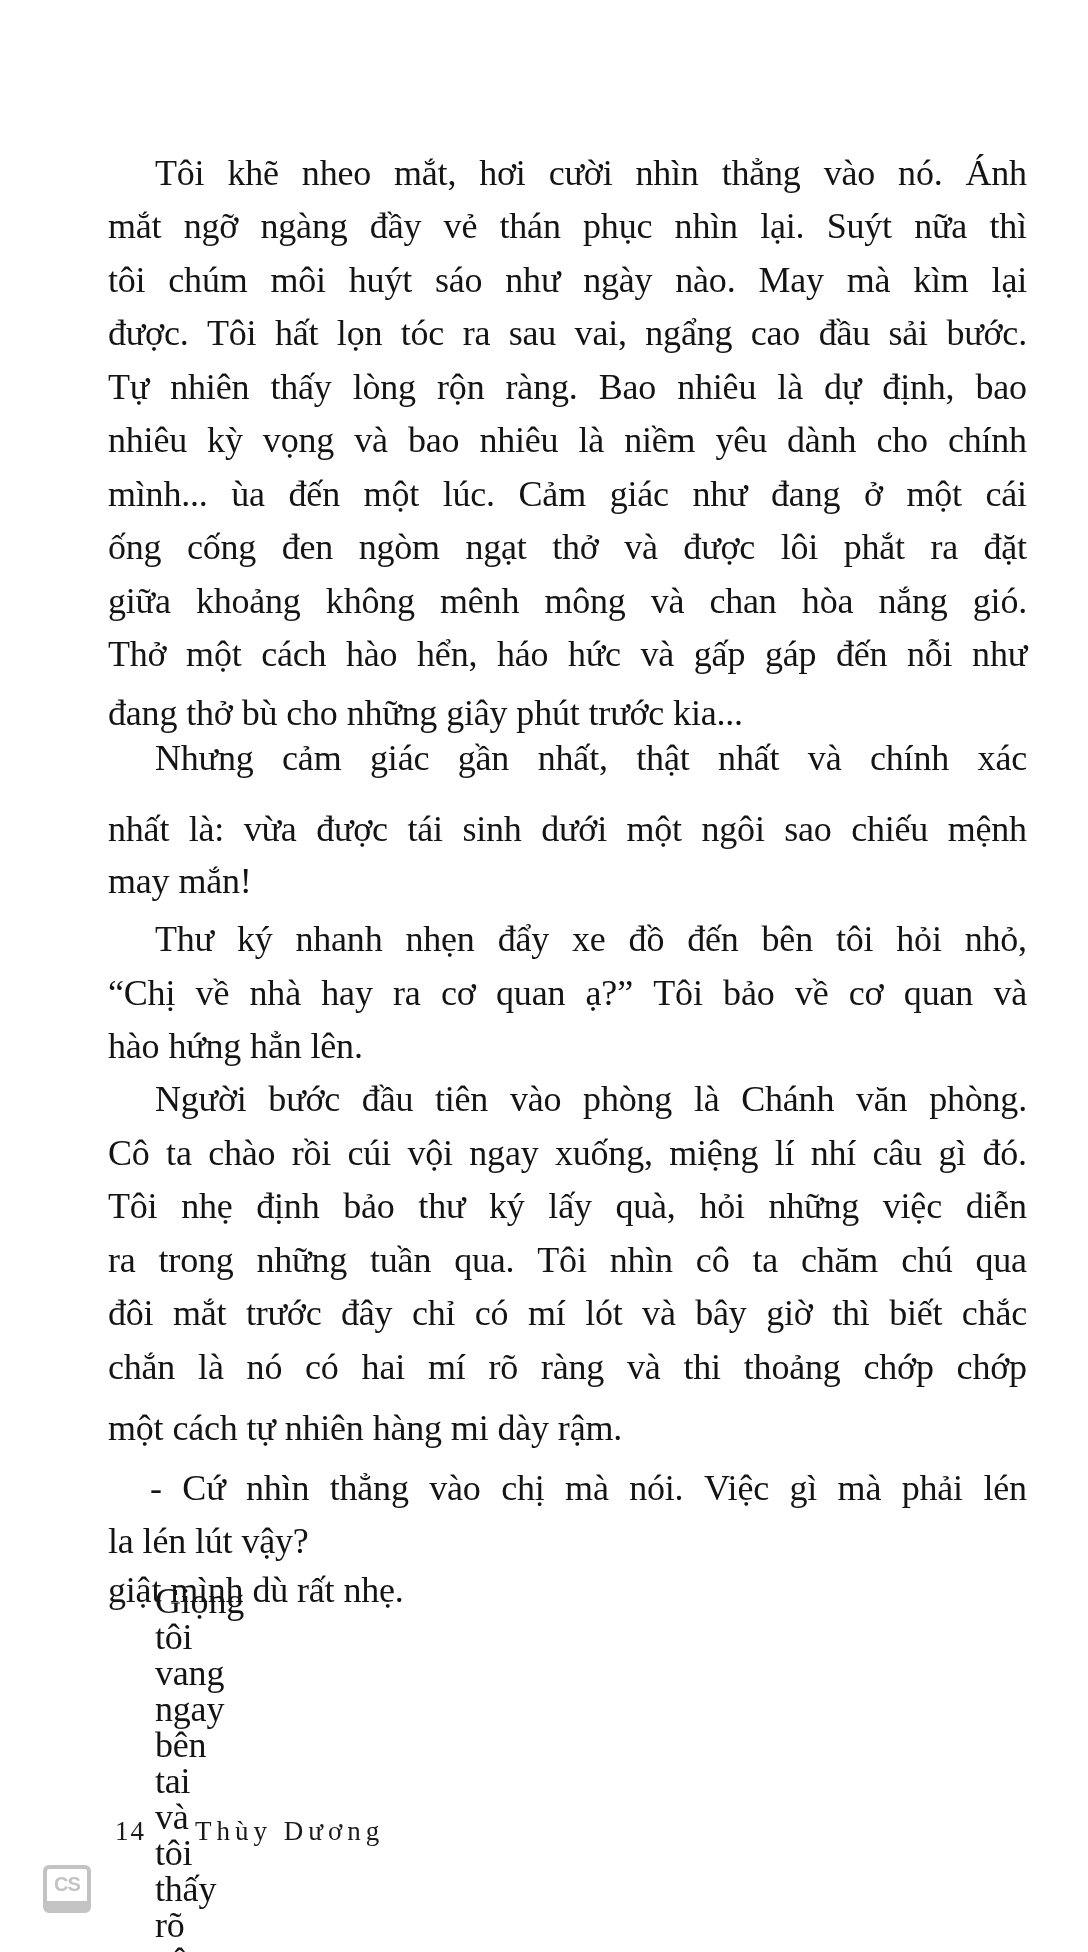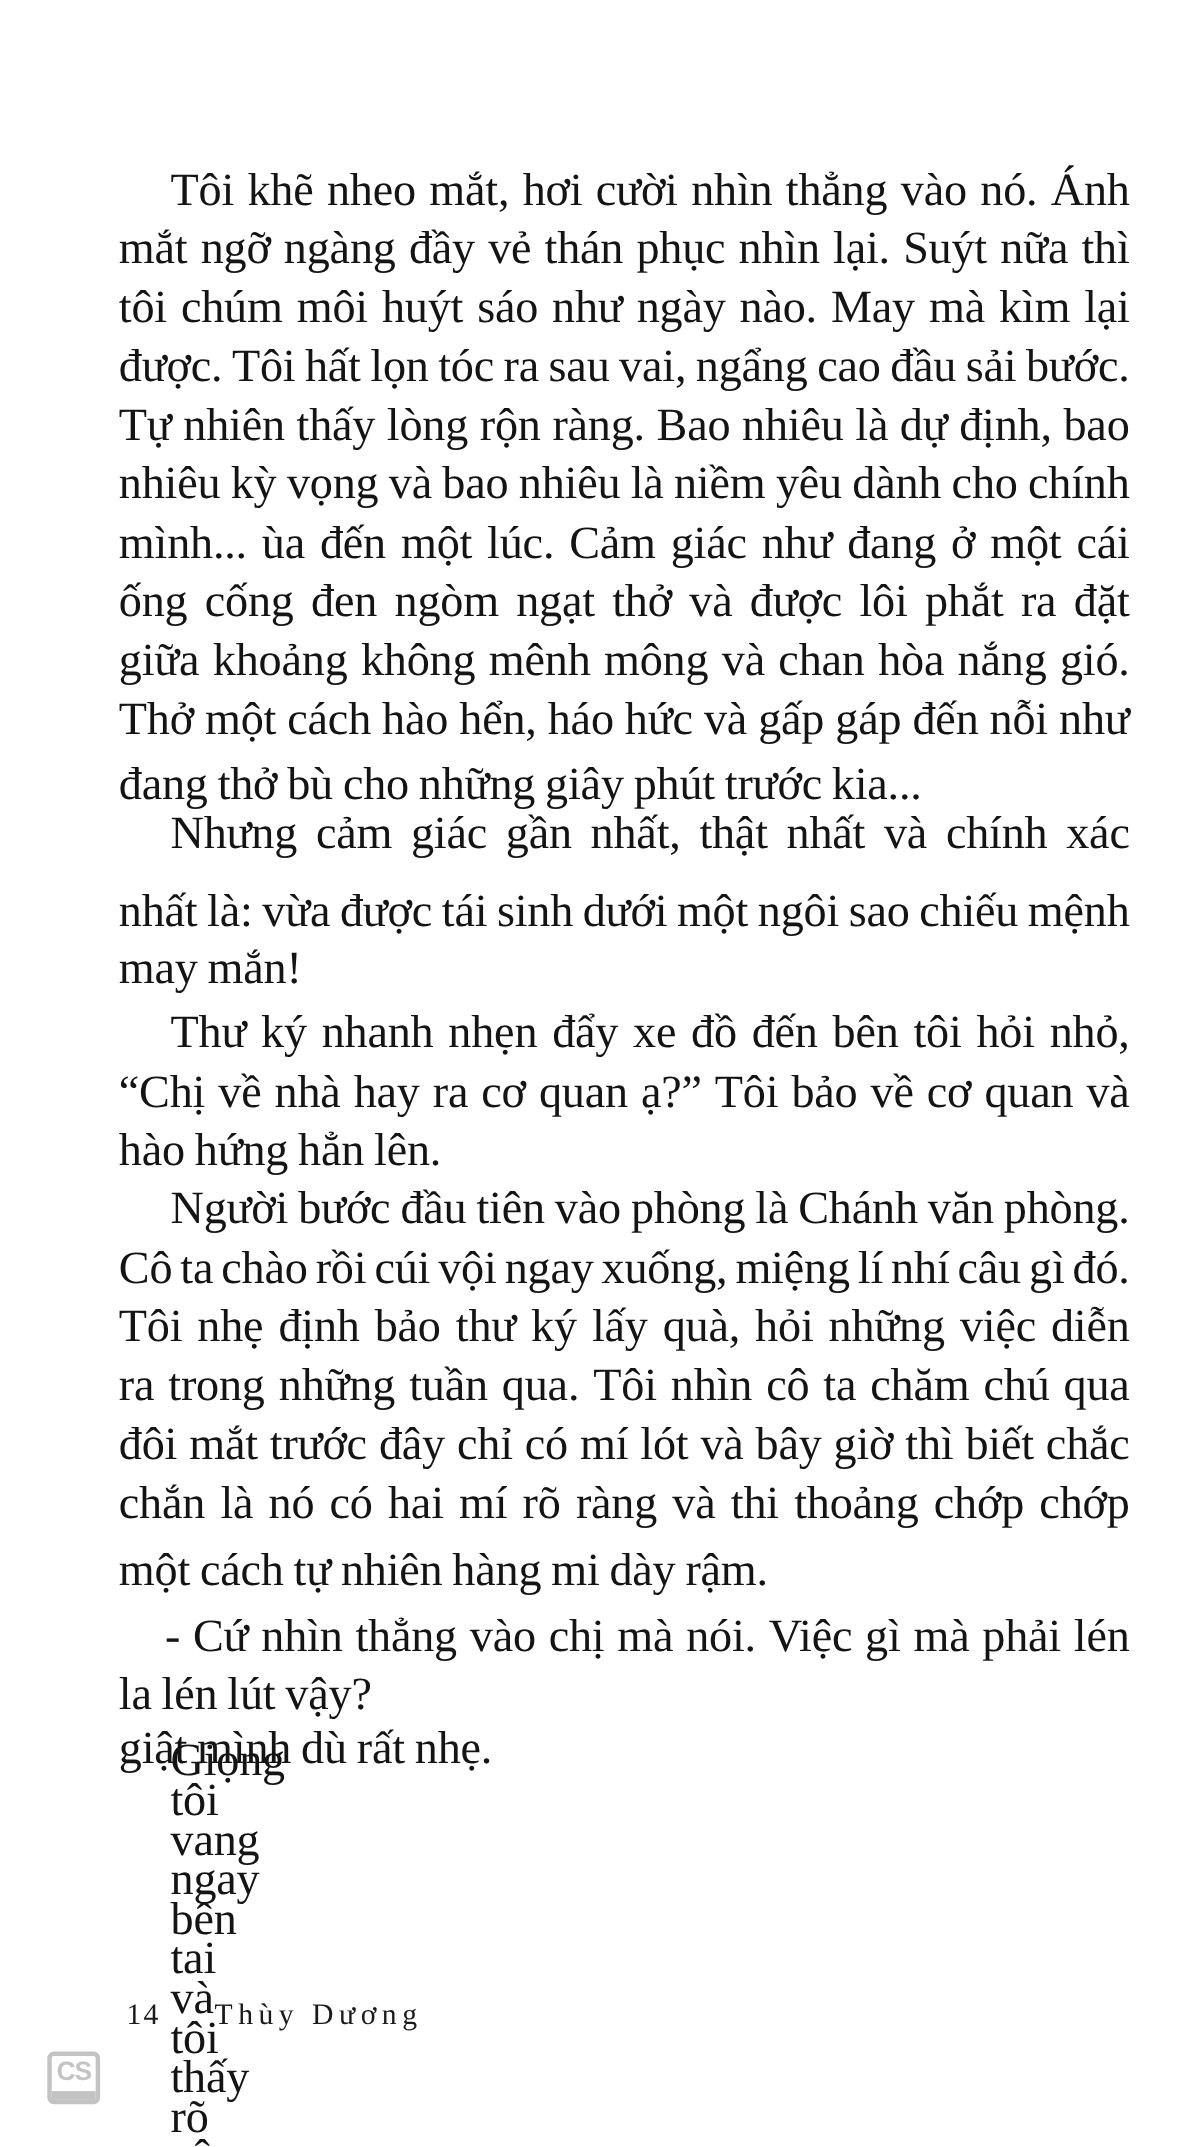--- a/index.html
+++ b/index.html
@@ -4,21 +4,21 @@
 <style>
   html, body { margin: 0; padding: 0; }
   body {
     width: 1088px; height: 1952px; position: relative; overflow: hidden;
     background: #ffffff; color: #141414;
     font-family: "Liberation Serif", "DejaVu Serif", serif;
   }
   .page { position: absolute; left: 0; top: 0; width: 1088px; height: 1952px; }
   .line {
     position: absolute; left: 108px; width: 919px;
-    font-size: 42px; line-height: 36px; height: 36px;
+    font-size: 36px; line-height: 36px; height: 36px;
     white-space: nowrap;
     display: flex; justify-content: space-between;
     letter-spacing: -0.2px;
   }
   .line.last { justify-content: flex-start; gap: 0; }
   .line.last span.w { margin-right: 9px; }
   .line.indent { left: 155px; width: 872px; }
   .line.indent.dash { left: 150px; width: 877px; }
   .footer {
     position: absolute; top: 1815px; left: 115px; height: 32px;
@@ -33,21 +33,21 @@
   }
   .cs-logo {
     width: 48px; height: 48px; box-sizing: border-box;
     border: 4px solid #c3c3c3; border-radius: 6px;
     position: relative; background: #fff;
   }
   .cs-logo .bar { position: absolute; left: 0; right: 0; bottom: 0; height: 8px; background: #c3c3c3; }
   .cs-logo .cs-text {
     position: absolute; left: 0; right: 0; top: 4px; text-align: center;
     font-family: "Liberation Sans", "DejaVu Sans", sans-serif; font-weight: bold;
-    font-size: 24px; line-height: 22px; color: #c3c3c3; letter-spacing: -1px;
+    font-size: 20px; line-height: 22px; color: #c3c3c3; letter-spacing: -1px;
   }
   .wm-text {
     margin-left: 19px;
     font-family: "Liberation Sans", "DejaVu Sans", sans-serif;
     font-size: 37px; color: #c6c6c6; letter-spacing: -1.2px; white-space: nowrap;
   }
 </style>
 </head>
 <body>
 

